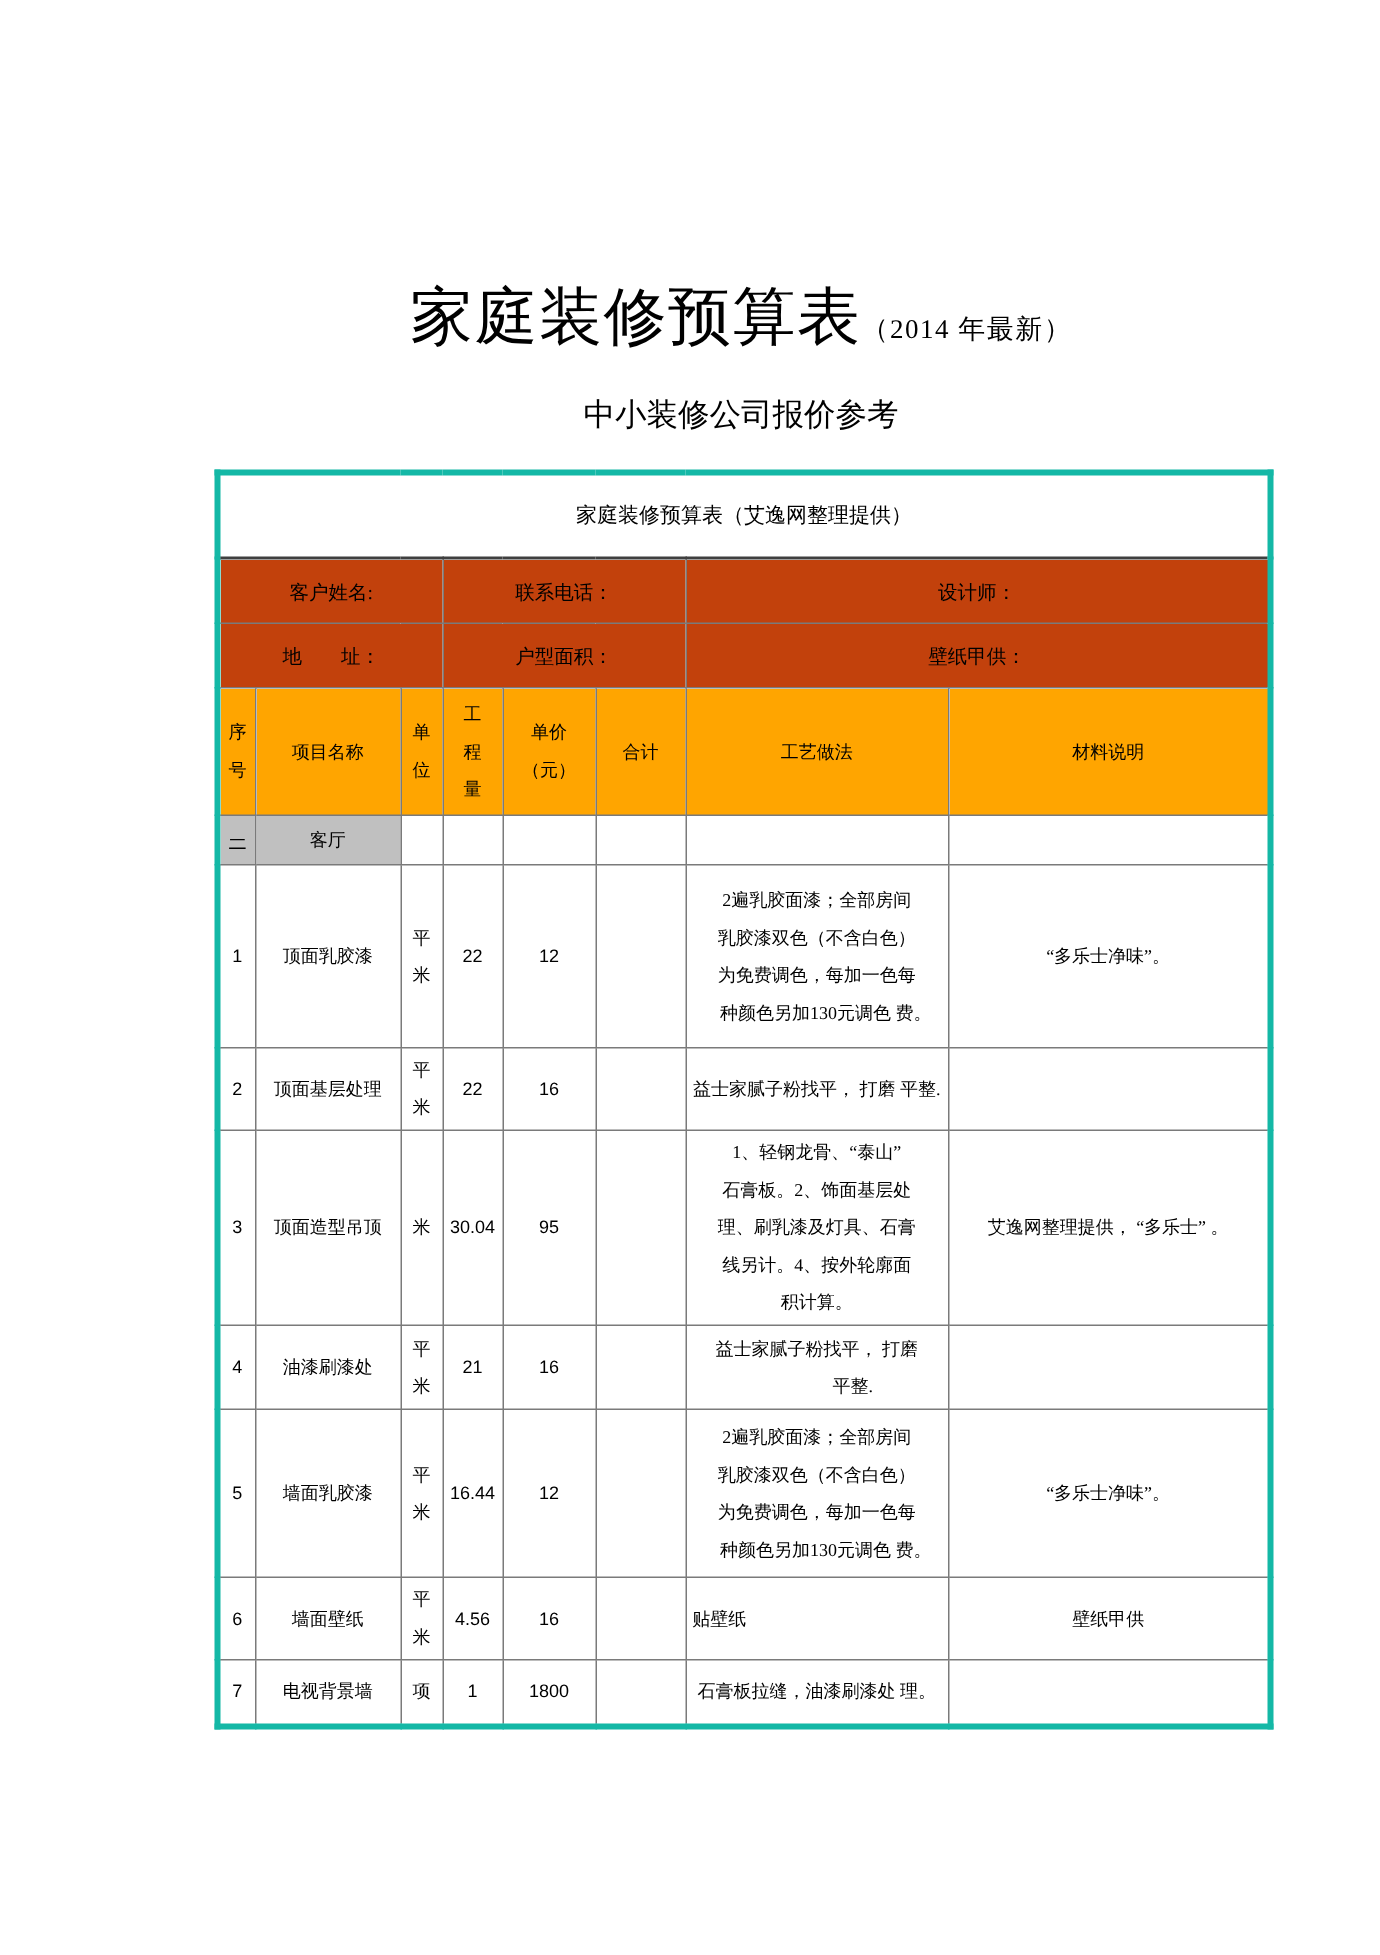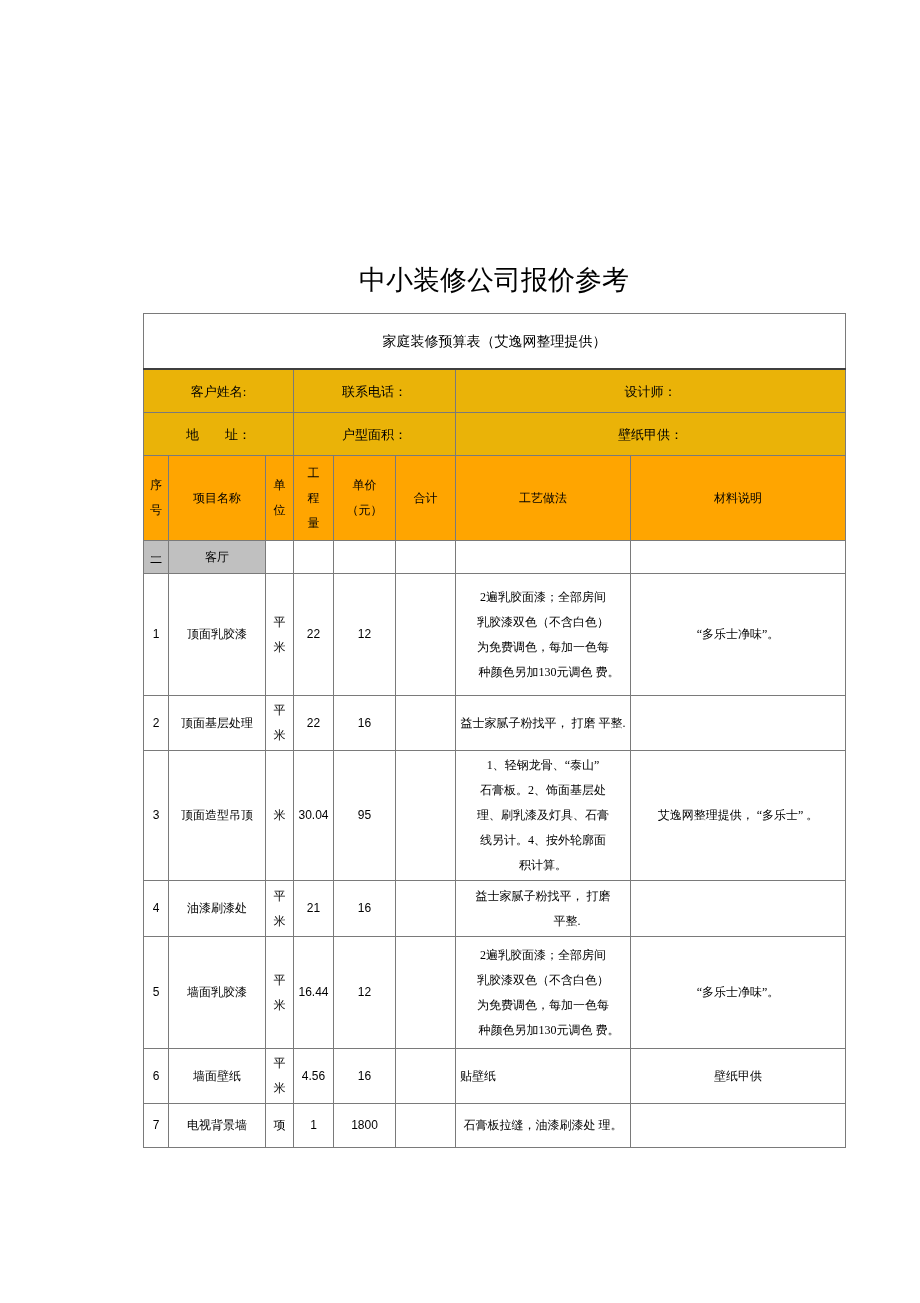--- a/index.html
+++ b/index.html
@@ -7,40 +7,40 @@
     position:relative;
     width:920px; height:1303px;
     background:#ffffff;
     color:#000;
     font-family:"Liberation Serif","DejaVu Serif",serif;
     overflow:hidden;
   }
   .title-wrap { position:absolute; top:183px; left:109px; width:770px; text-align:center; white-space:nowrap; }
   .doc-title { font-size:42px; font-weight:400; letter-spacing:1px; }
   .doc-title-note { font-size:18px; letter-spacing:1px; }
-  .doc-subtitle { position:absolute; top:262px; left:109px; width:770px; text-align:center; font-size:27px; }
+  .doc-subtitle { position:absolute; top:262px; left:109px; width:770px; text-align:center; font-size:21px; }
 
   table.budget {
     position:absolute; top:313px; left:143px;
     width:702px; table-layout:fixed;
     border-collapse:collapse;
-    border:1px solid #14b8a6;
+    border:4px solid #14b8a6;
   }
   table.budget td {
     border:1px solid #7a7a7a;
     font-size:12px;
     text-align:center;
     vertical-align:middle;
     padding:2px 4px;
     line-height:25px;
     word-wrap:break-word;
     overflow:hidden;
   }
   tr.caption-row td { height:50px; font-size:14px; background:#ffffff; border-bottom:2px solid #3f3f3f; }
-  tr.info-row td { height:38px; background:#eab308; font-size:13px; }
+  tr.info-row td { height:38px; background:#c2410c; font-size:13px; }
   tr.header-row td {
     height:80px; background:#ffa500;
     white-space:pre-line; line-height:25px; font-size:12px;
   }
   tr.section-row td { height:28px; line-height:normal; }
   td.sec-no { background:#c0c0c0; text-align:left; padding-left:4px; }
   td.sec-no span { text-decoration:underline; font-size:11px; }
   td.sec-name { background:#c0c0c0;margin-left:32px; }
 
   td.c-no { text-align:left; padding:2px 1px 2px 3px;
@@ -51,20 +51,23 @@
               word-break:break-all; padding:2px 7px; line-height:27px; }
   td.c-price{ font-family:"Liberation Sans","DejaVu Sans",sans-serif; font-size:15px; padding:2px 4px; }
   td.c-process { text-align:left; white-space:pre-line; padding:4px 10px; line-height:25px; }
   td.c-material { font-size:12px; padding:2px 8px; }
 </style>
 </head>
 <body>
 
 <div class="doc">
 
+  <div class="title-wrap">
+    <span class="doc-title">家庭装修预算表</span><span class="doc-title-note">（2014 年最新）</span>
+  </div>
 
   <div class="doc-subtitle">中小装修公司报价参考</div>
 
   <table class="budget">
     <colgroup>
       <col style="width:25px">
         <col style="width:97px">
         <col style="width:28px">
         <col style="width:40px">
       <col style="width:62px">

